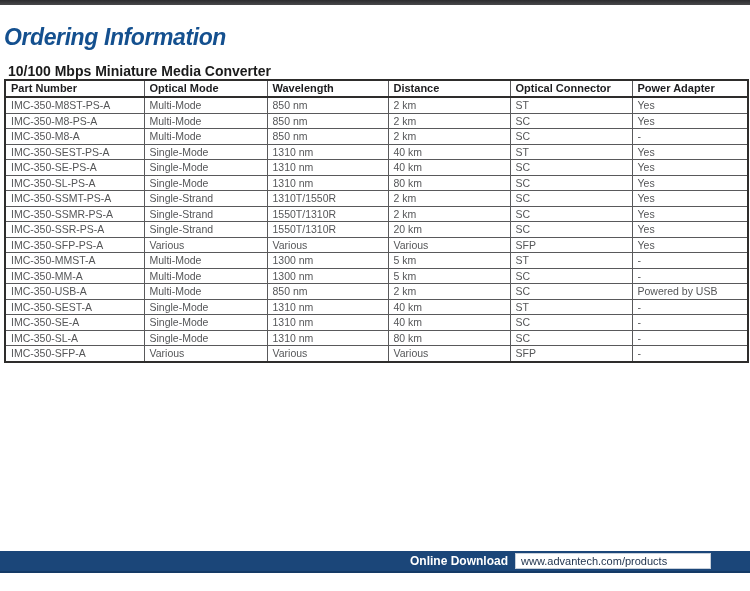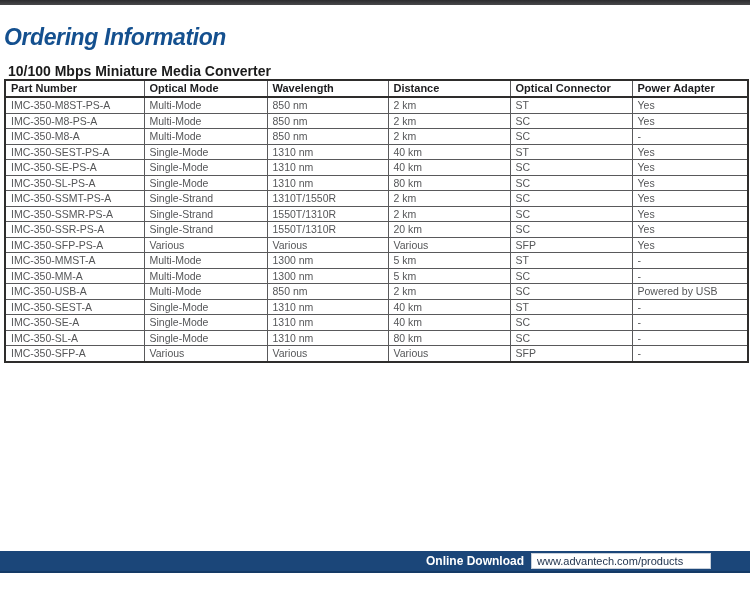--- a/index.html
+++ b/index.html
@@ -68,21 +68,21 @@
     display: flex; align-items: center; justify-content: flex-end;
   }
   .footer-label {
     color: #ffffff;
     font-weight: bold;
     font-size: 12px;
     margin-right: 7px;
     white-space: nowrap;
   }
   .footer-url-box {
-    width: 180px; height: 16px;
+    width: 196px; height: 16px;
     background: #ffffff;
     border: 1px solid #c6cfda;
     display: flex; align-items: center;
     padding-left: 5px;
     margin-right: 39px;
     font-size: 11px;
     color: #24364f;
     white-space: nowrap;
   }
 </style>

